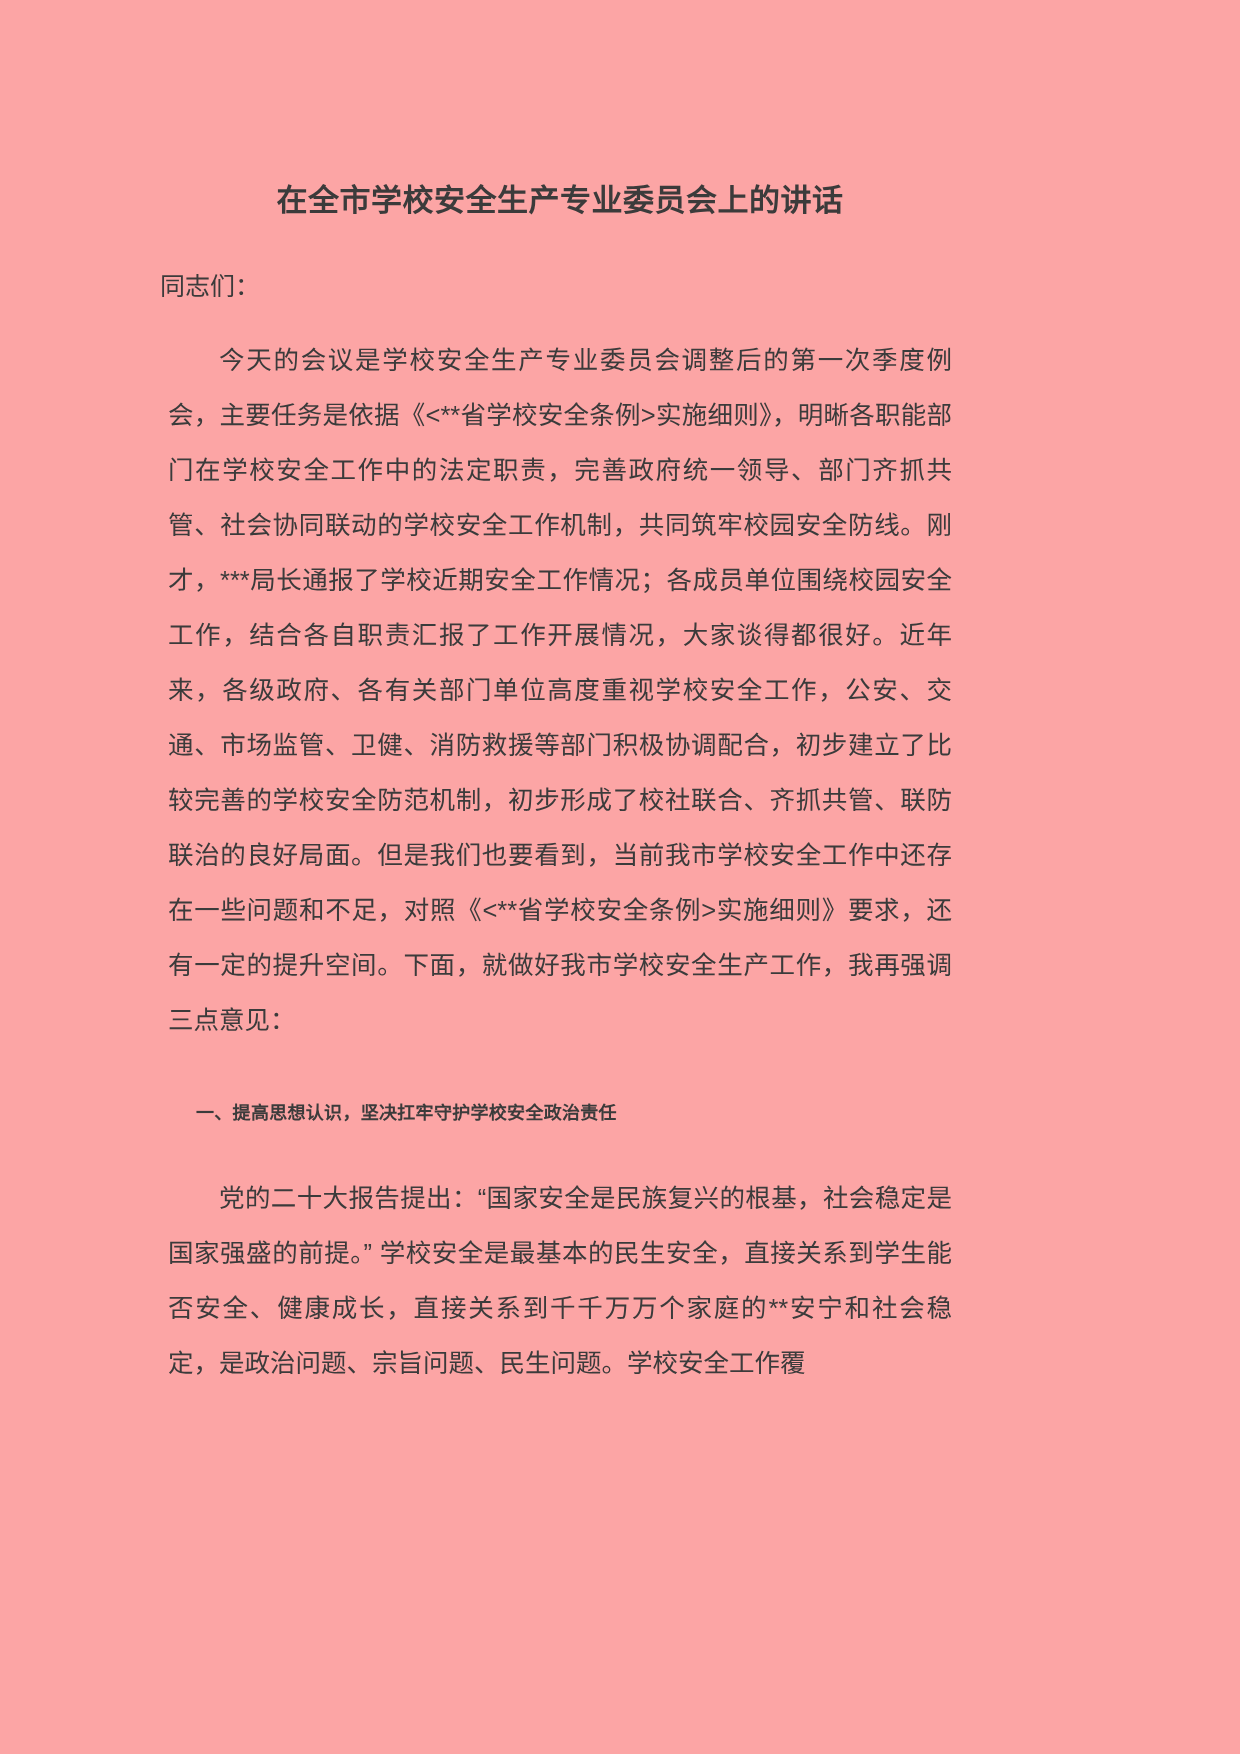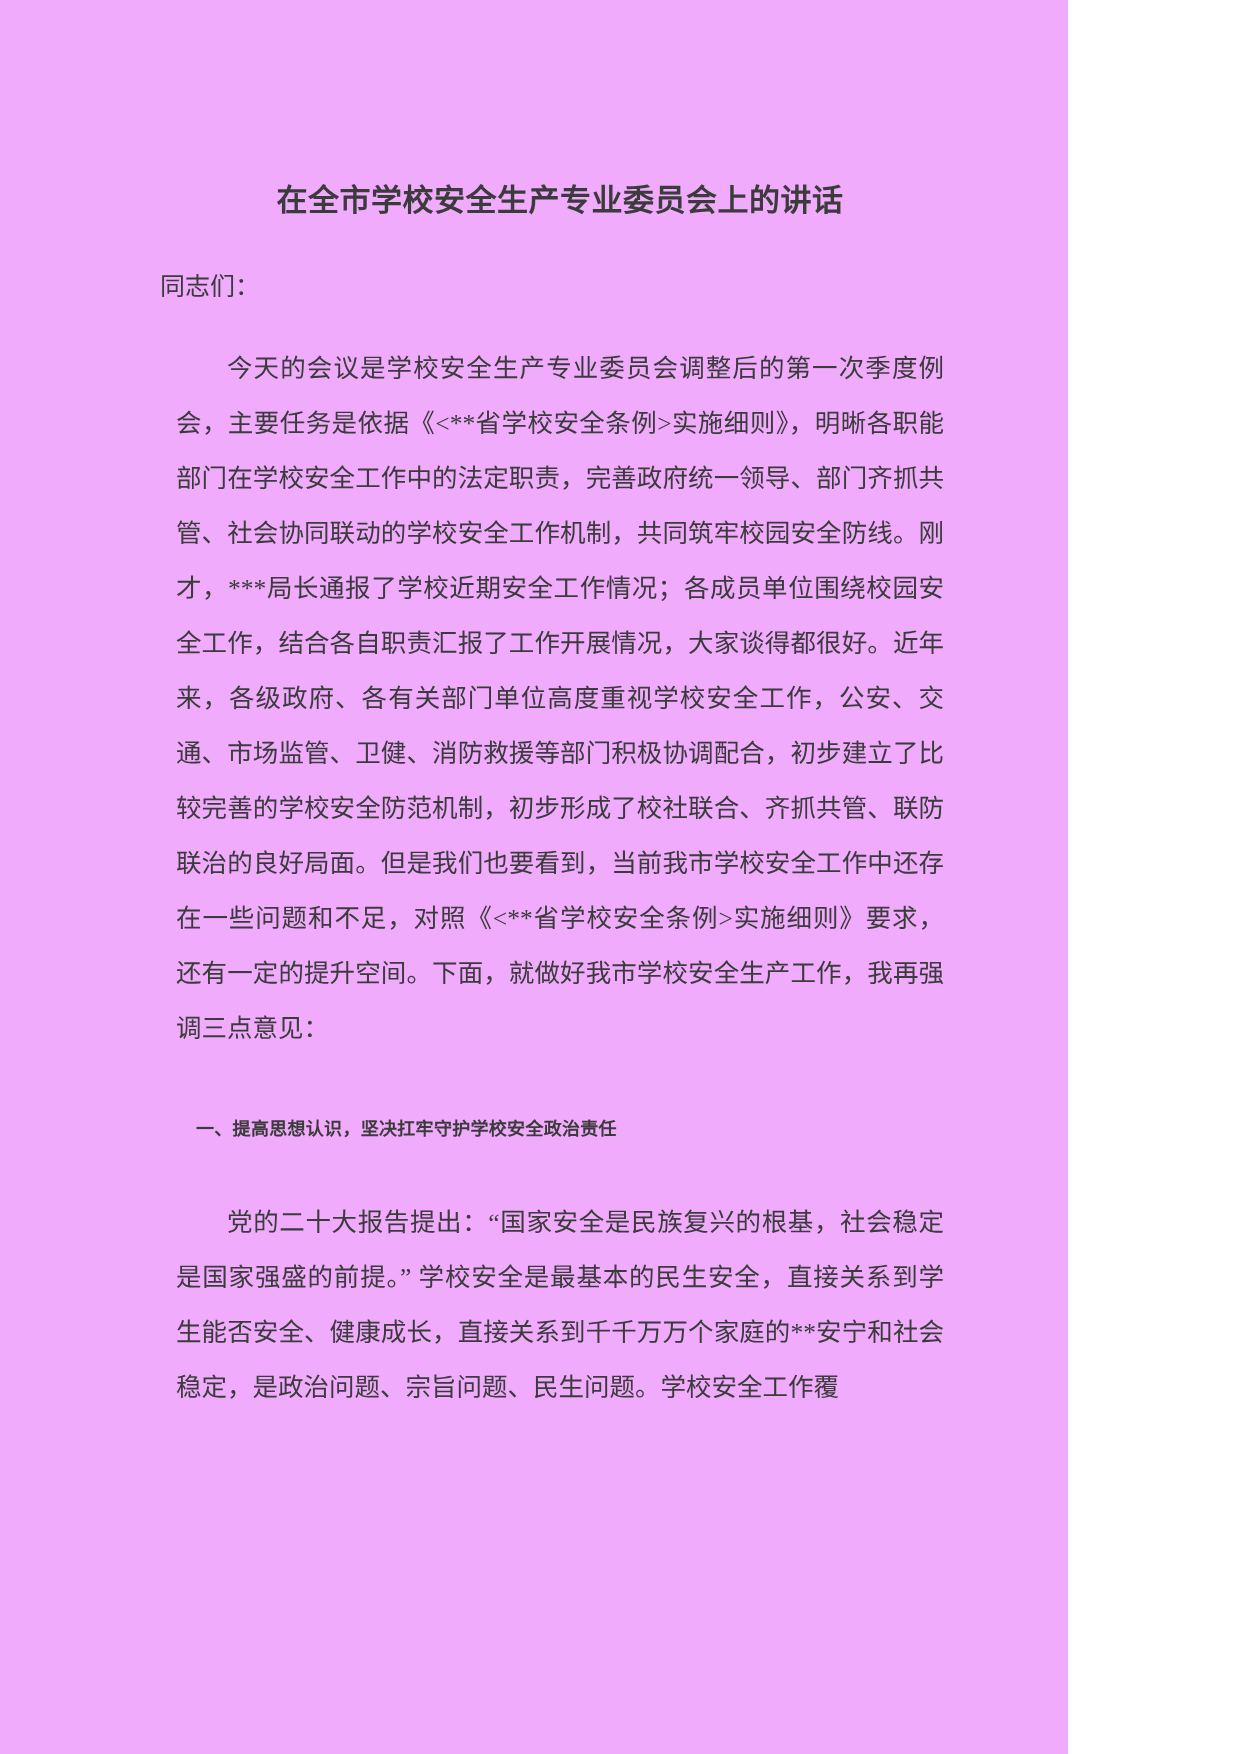--- a/index.html
+++ b/index.html
@@ -10,23 +10,23 @@
   }
   body {
     width: 1240px;
     height: 1754px;
     font-family: "Liberation Sans", "DejaVu Sans", sans-serif;
     color: #3b3b3b;
     overflow: hidden;
   }
   .page {
     position: relative;
-    width: 1068px;
+    width: 1240px;
     height: 1754px;
-    background: #f0abfc;
+    background: #fca5a5;
     box-sizing: border-box;
     padding: 0;
   }
   .content {
     position: absolute;
     left: 160px;
     top: 0;
     width: 800px;
   }
   .doc-title {
@@ -43,30 +43,29 @@
   .salutation {
     margin: 0;
     padding-top: 42px;
     font-size: 25px;
     line-height: 1.55;
     color: #3b3b3b;
     text-align: justify;
     text-justify: inter-ideograph;
   }
   .body-para {
-    margin: 16px;
+    margin: 8px;
     padding-top: 20px;
     font-size: 25.5px;
     line-height: 55px;
     color: #3b3b3b;
     text-align: justify;
     text-justify: inter-ideograph;
     text-indent: 2em;
     word-break: break-all;
-    font-family: Liberation Serif, serif;
   }
   .section-heading {
     margin: 0;
     padding-top: 30px;
     font-size: 18px;
     font-weight: bold;
     line-height: 55px;
     color: #3b3b3b;
     text-indent: 2em;
     letter-spacing: 0.3px;

